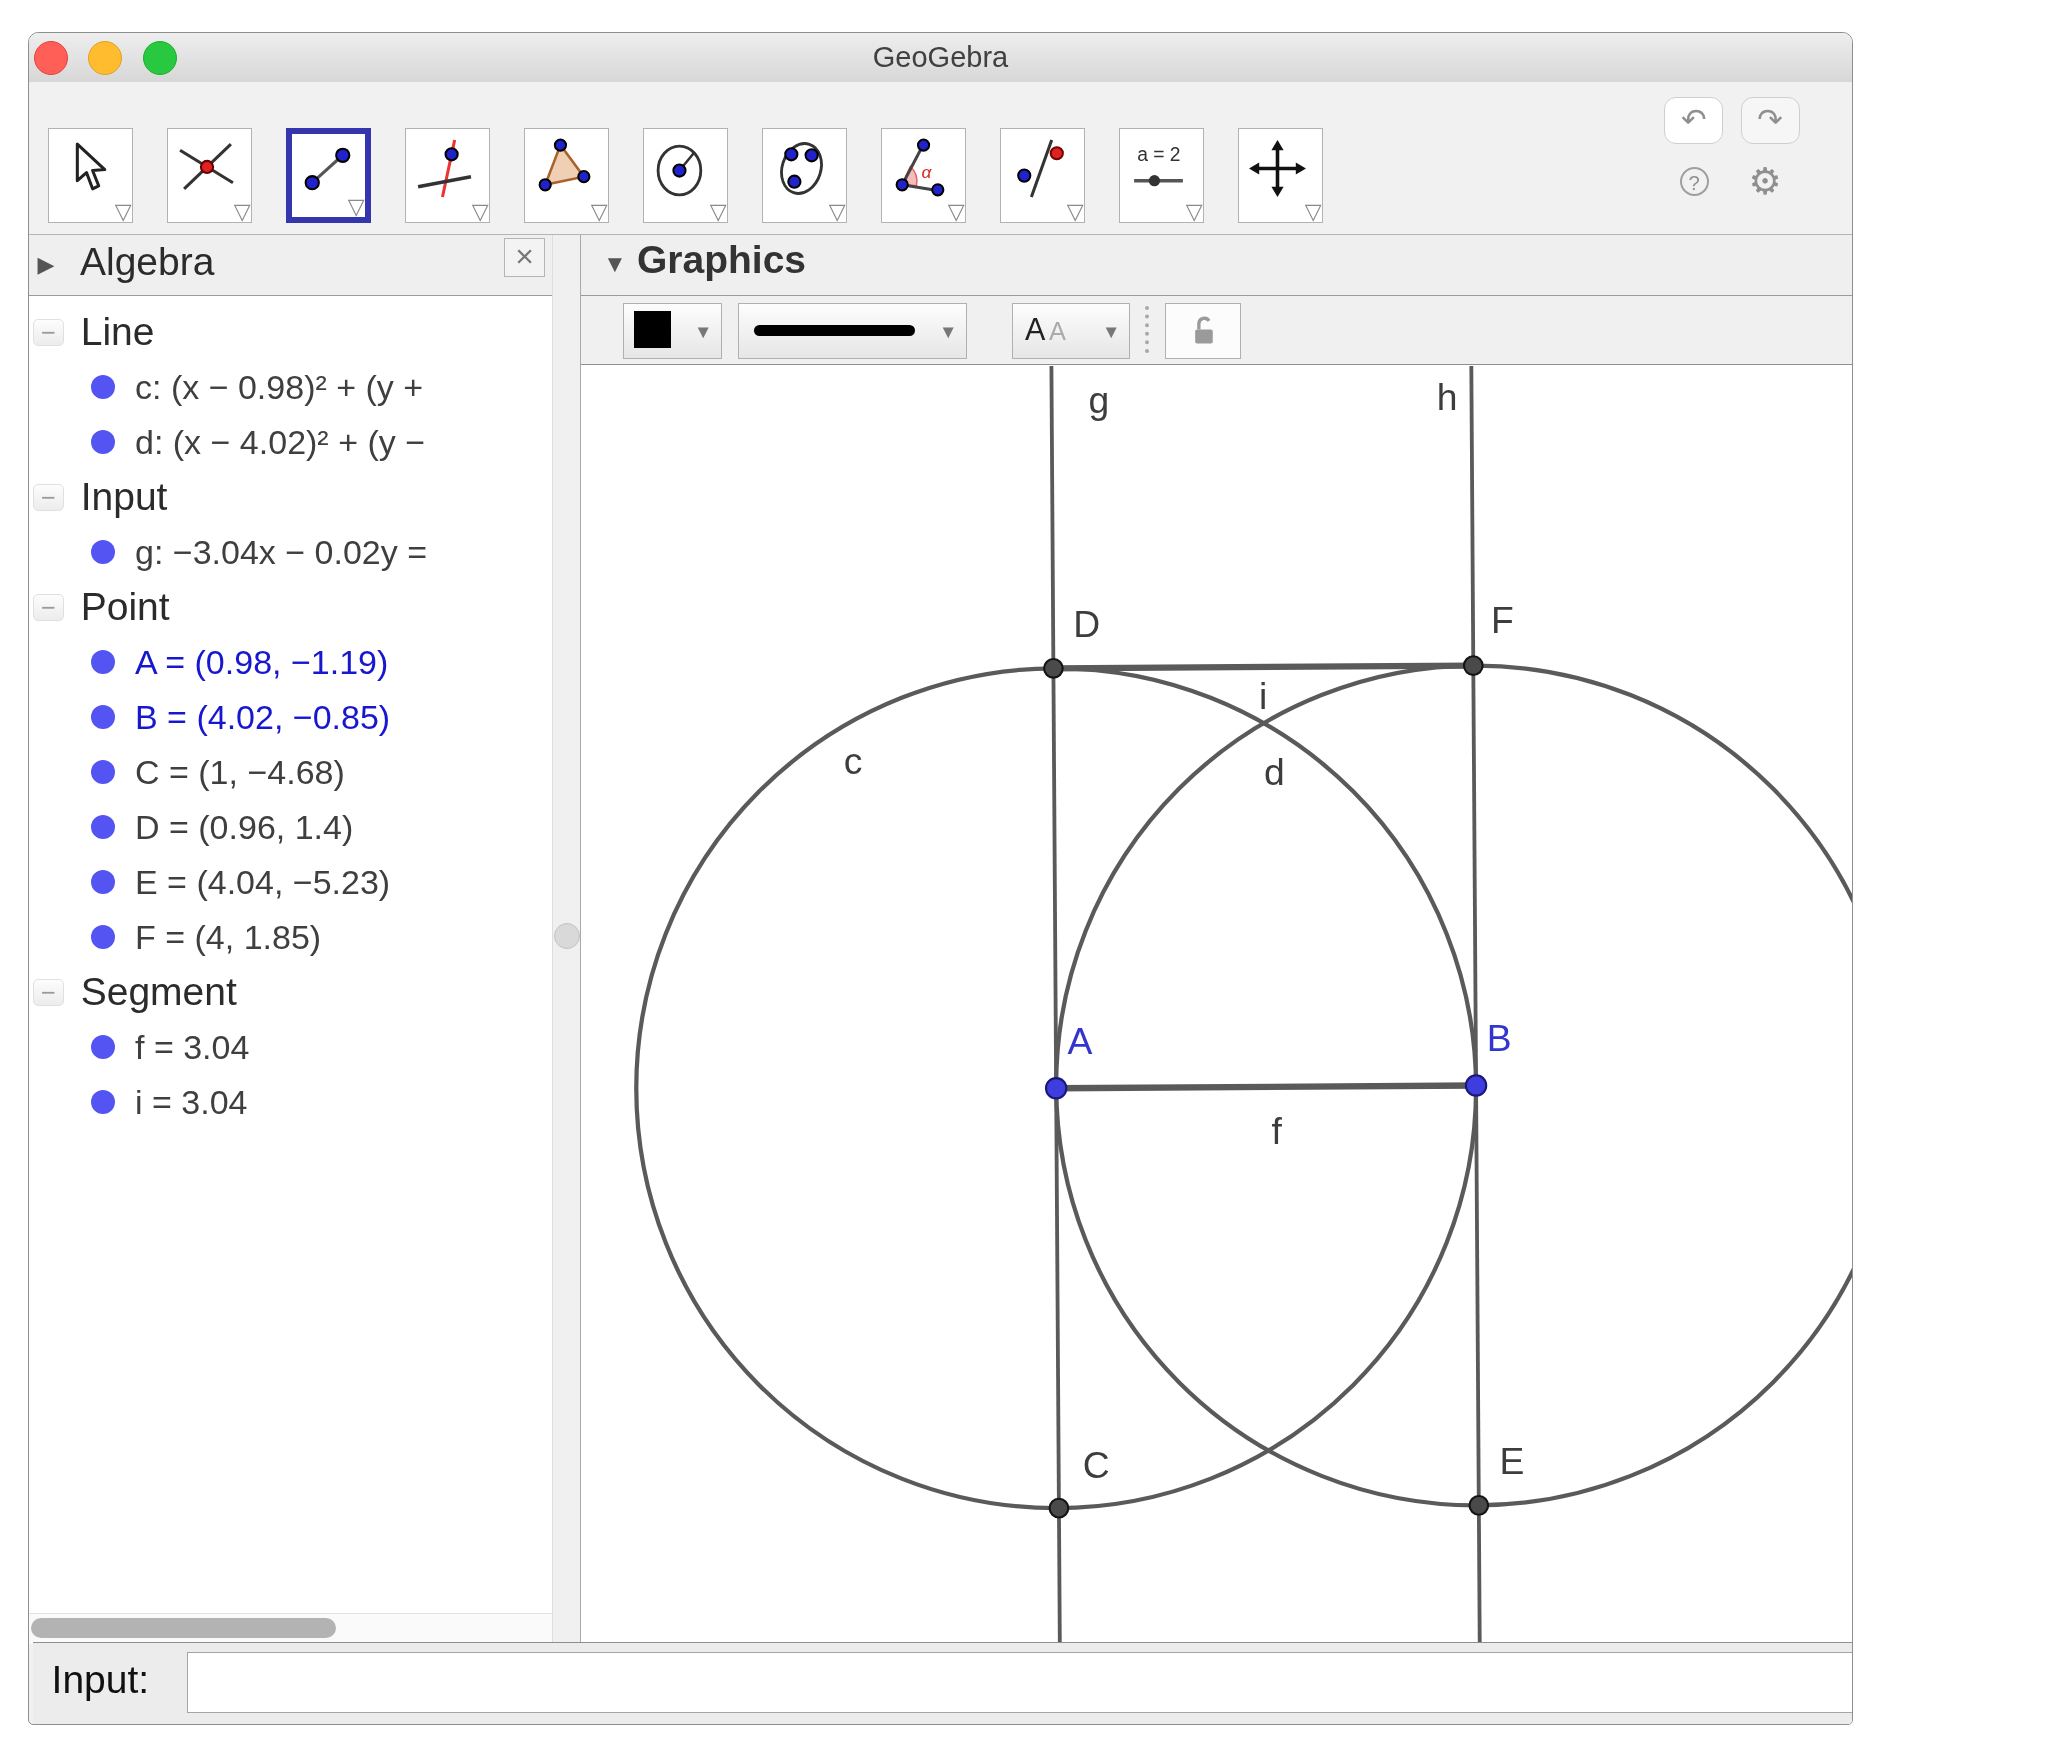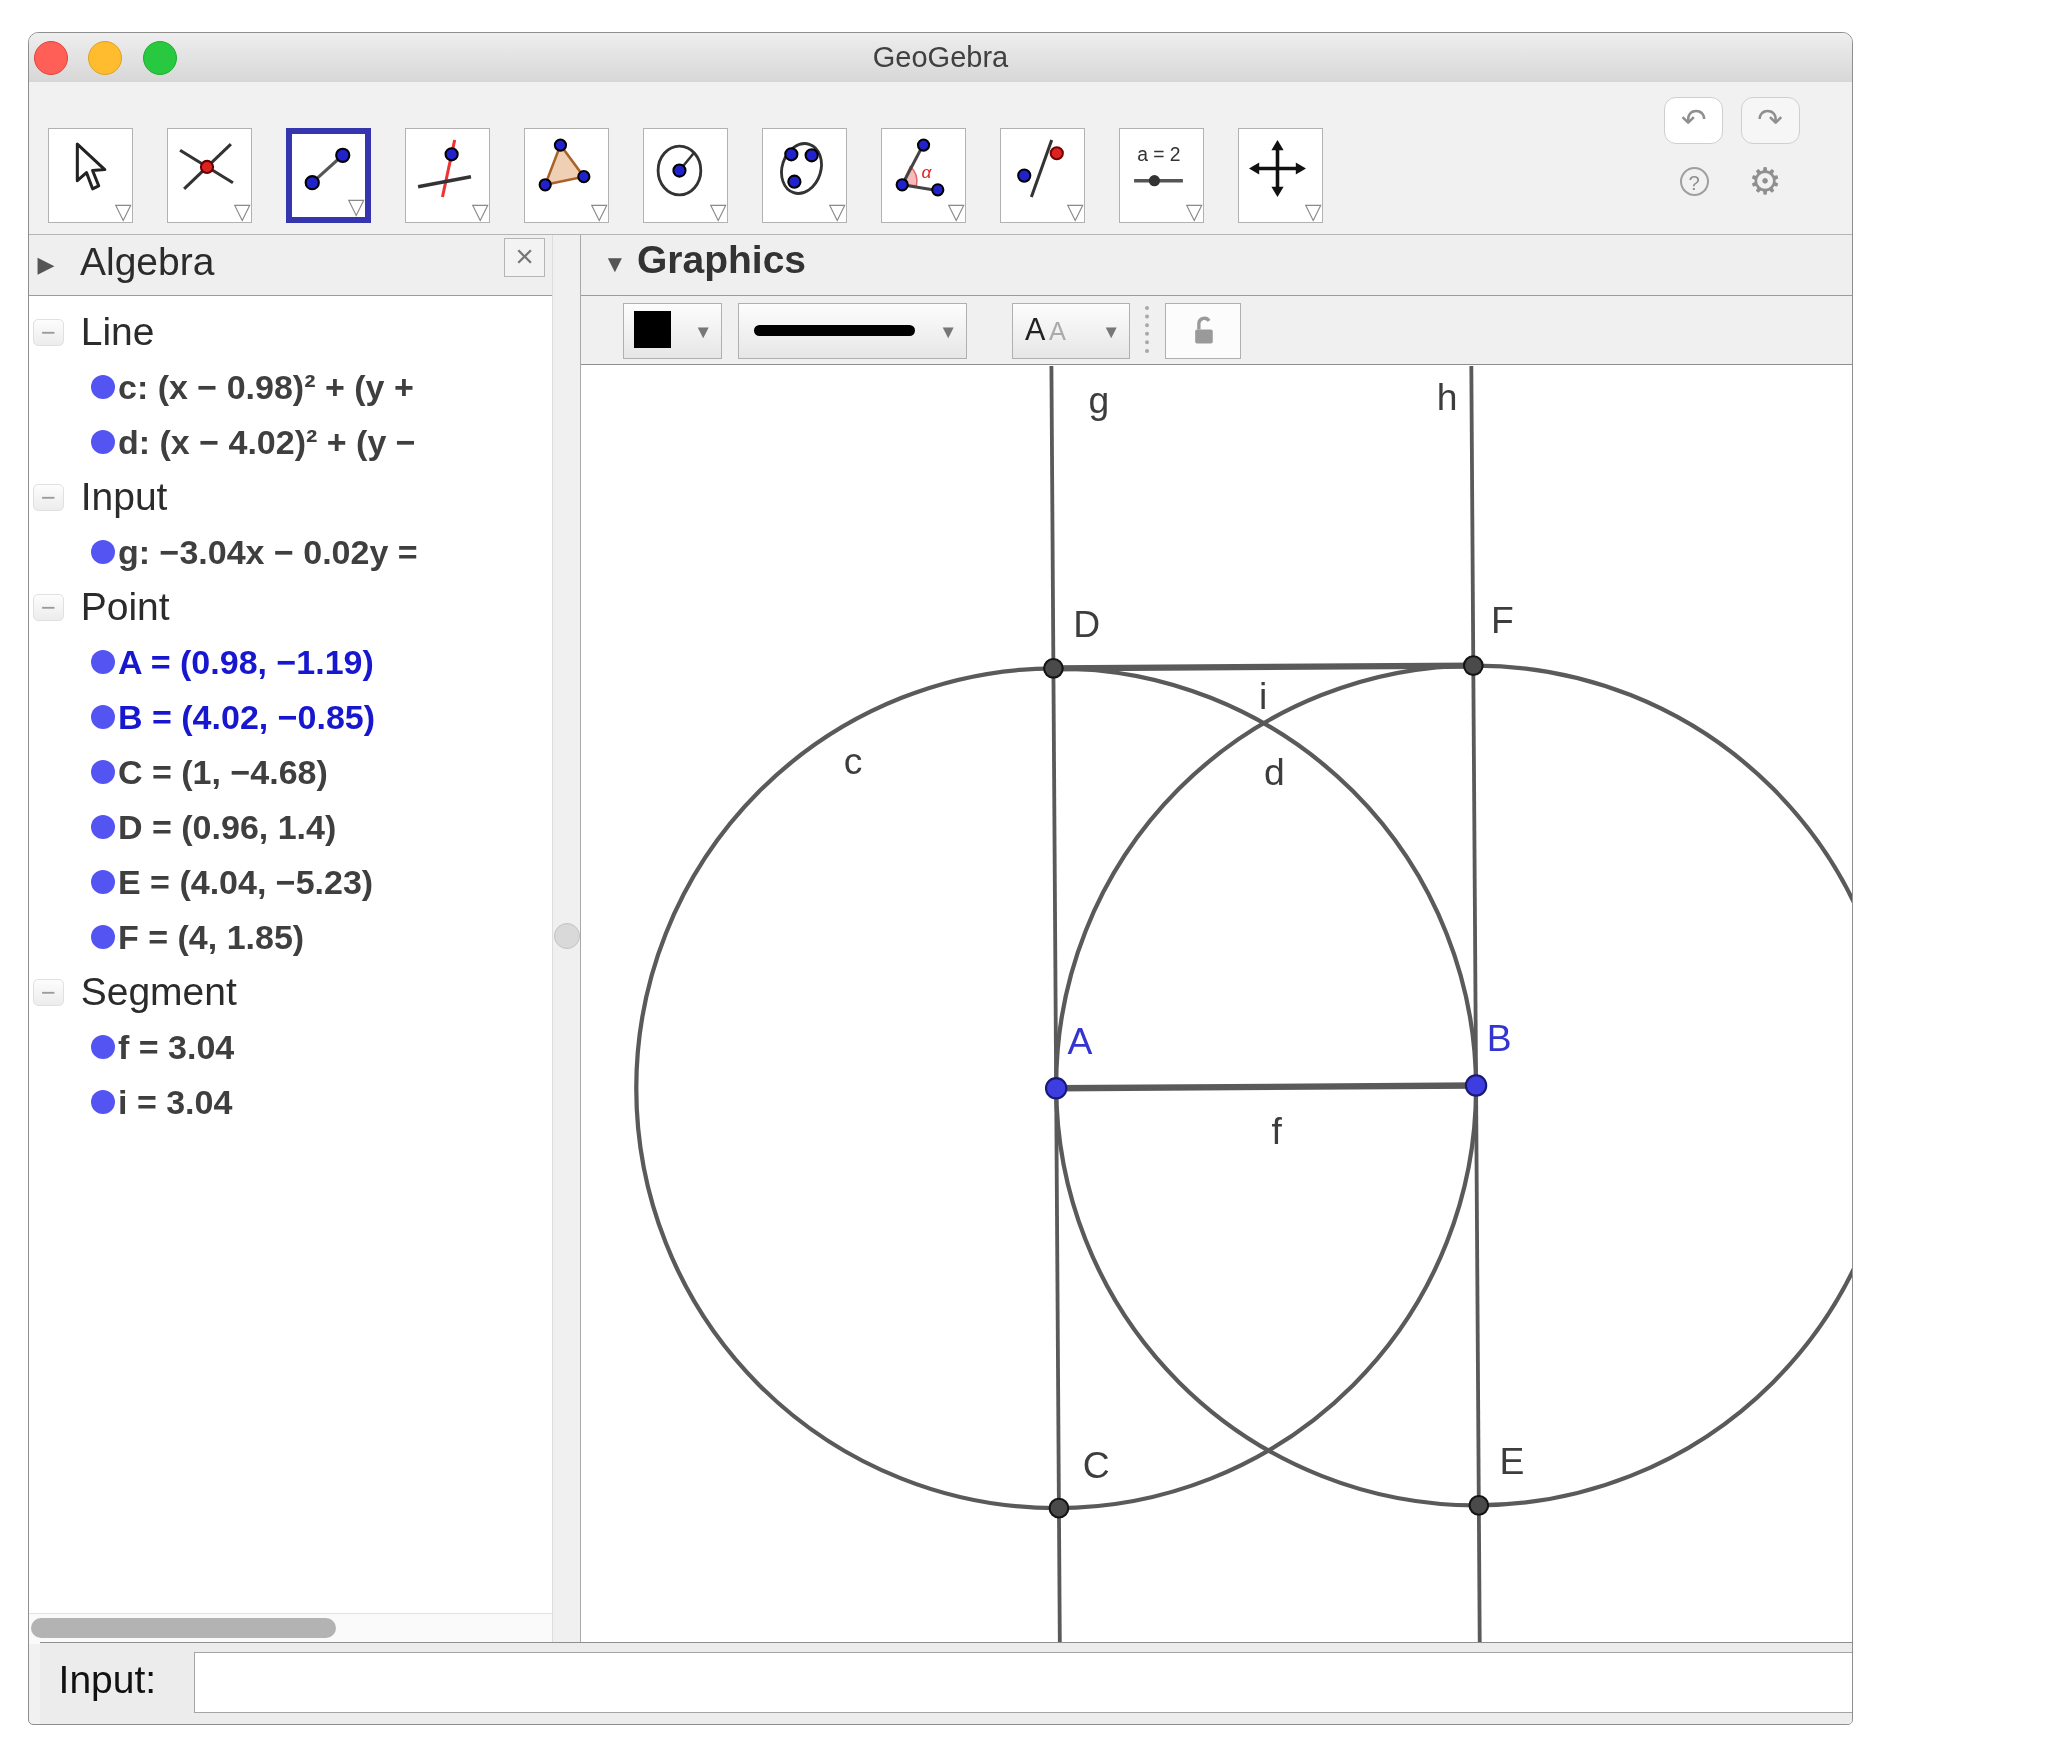--- a/index.html
+++ b/index.html
@@ -46,21 +46,21 @@
             box-sizing:border-box;text-align:center;line-height:34px;font-size:32px;color:#777;}
   .alg-close{left:475px;top:2.5px;}
   .alg-list{position:absolute;left:0;top:61px;width:523px;height:1317px;background:#fff;
             overflow:hidden;padding-top:8.5px;box-sizing:border-box;}
   .alg-row{display:flex;align-items:center;height:55px;white-space:nowrap;}
   .alg-colbox{width:30.5px;height:27px;margin-left:4.2px;border:1.7px solid #e0e0e0;border-radius:5.1px;
               background:linear-gradient(#fdfdfd,#ececec);color:#9a9a9a;font-size:25.4px;
               text-align:center;line-height:24px;box-sizing:border-box;flex:0 0 auto;}
   .alg-seclabel{margin-left:17px;font-size:39px;color:#2b2b2b;}
   .alg-bullet{width:24px;height:24px;border-radius:50%;background:#5454f3;margin-left:62px;flex:0 0 auto;}
-  .alg-text{margin-left:3px;font-size:34px;font-weight:bold;}
+  .alg-text{margin-left:20px;font-size:34px;font-weight:normal;}
   .alg-dark{color:#3f3f3f;}
   .alg-blue{color:#1717cf;}
   .hscroll{position:absolute;left:0;top:1378px;width:523px;height:30px;background:#fafafa;
            border-top:0.8px solid #e2e2e2;}
   .hthumb{position:absolute;left:1.7px;top:4.2px;width:305px;height:20.3px;border-radius:10.2px;background:#b3b3b3;}
   .splitter{position:absolute;left:523px;top:0;width:29px;height:1408px;background:#f0f0f0;
             border-left:0.8px solid #ddd;border-right:1.7px solid #a9a9a9;box-sizing:border-box;}
   .sp-handle{position:absolute;left:0.8px;top:688px;width:24px;height:24px;border-radius:50%;
              background:#d9d9d9;border:0.8px solid #c2c2c2;}
   .gfx-header{position:absolute;left:552px;top:0;width:1427px;height:61px;background:#efefef;
@@ -79,21 +79,21 @@
   .lbar{position:absolute;left:15.3px;top:21px;width:161px;height:11px;border-radius:6px;background:#000;}
   .sb-text{left:431px;width:118px;}
   .A1{position:absolute;left:12px;top:8.5px;font-size:30.5px;color:#222;}
   .A2{position:absolute;left:36px;top:13.6px;font-size:25.4px;color:#aaa;}
   .sb-dots{position:absolute;left:564px;top:10.2px;height:47px;border-left:4.2px dotted #a8a8a8;}
   .sb-lock{left:584px;width:76px;background:#fcfcfc;}
   .gcanvas{position:absolute;left:552px;top:131px;width:1427px;height:1277px;background:#fff;overflow:hidden;}
   .right-strip{position:absolute;left:1979px;top:0;width:31px;height:1408px;background:#ededed;}
   .collapse-arrow{position:absolute;left:2.5px;top:688px;font-size:25.4px;color:#555;}
   
-  .inputbar{position:absolute;left:11px;top:1609px;width:2010px;height:84px;background:#ececec;
+  .inputbar{position:absolute;left:4px;top:1609px;width:2010px;height:84px;background:#ececec;
             border-top:1.7px solid #8f8f8f;box-sizing:border-box;}
   .in-label{position:absolute;left:18.6px;top:15.3px;font-size:39px;color:#111;}
   .in-fieldwrap{position:absolute;left:154px;top:9.3px;width:1709px;height:61px;}
   .in-field{width:100%;height:100%;border:1.7px solid #a5a5a5;background:#fff;box-sizing:border-box;
             font-size:34px;padding:0 59px 0 13.6px;font-family:"Liberation Sans",sans-serif;}
   .spinner{position:absolute;right:12px;top:6.8px;display:flex;flex-direction:column;align-items:center;
            color:#222;font-size:20.3px;line-height:0.95;cursor:pointer;}
   .in-help{left:1891px;top:24px;width:34px;height:34px;line-height:30.5px;font-size:22px;}
 </style>
 </head>

